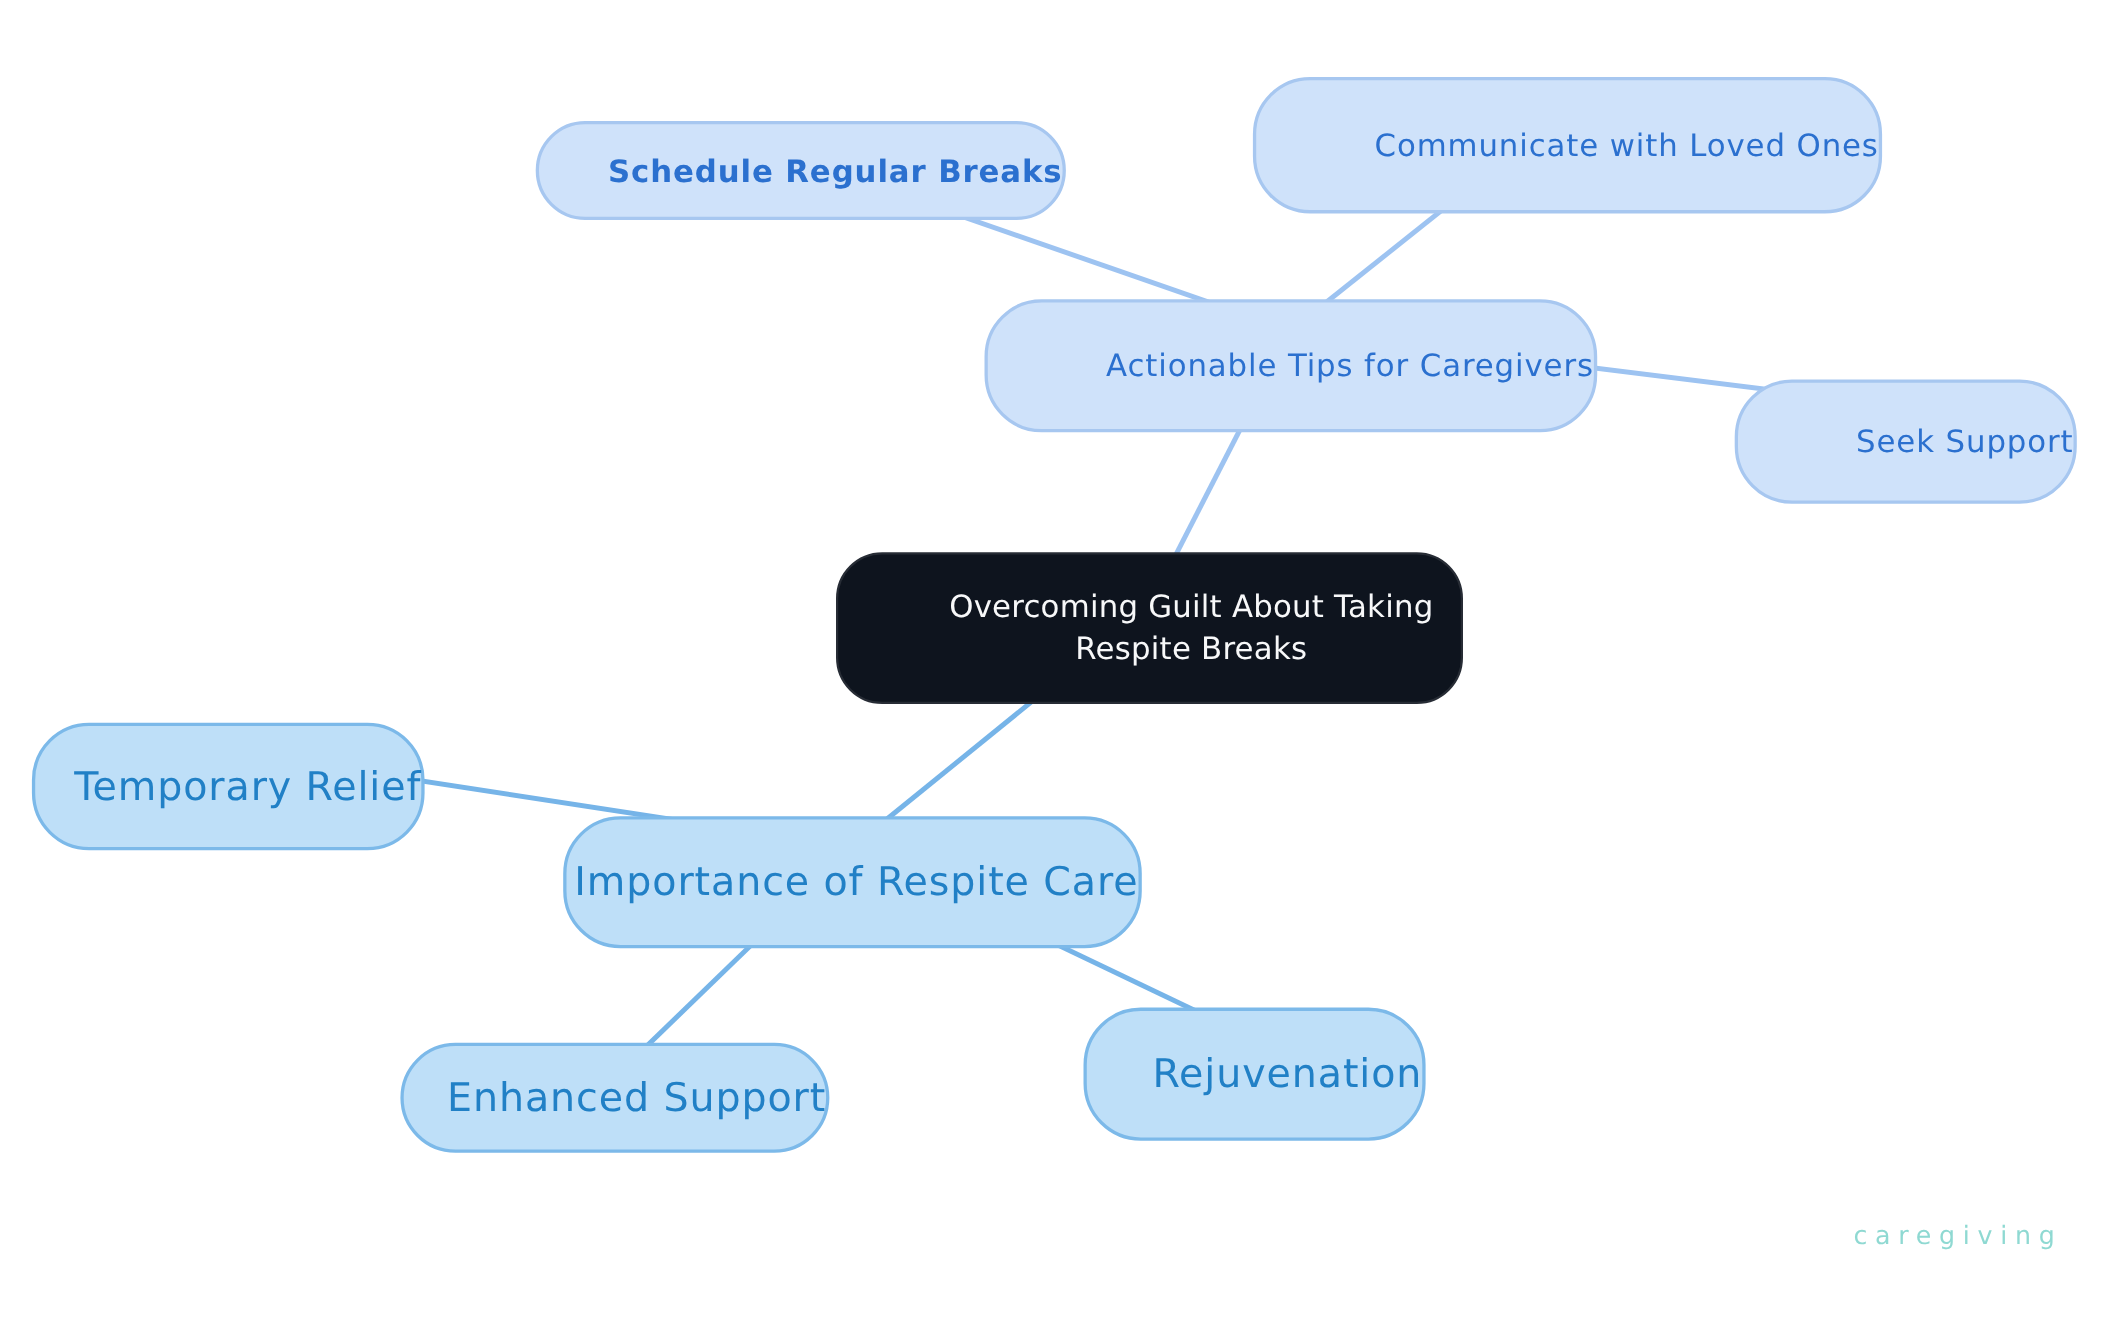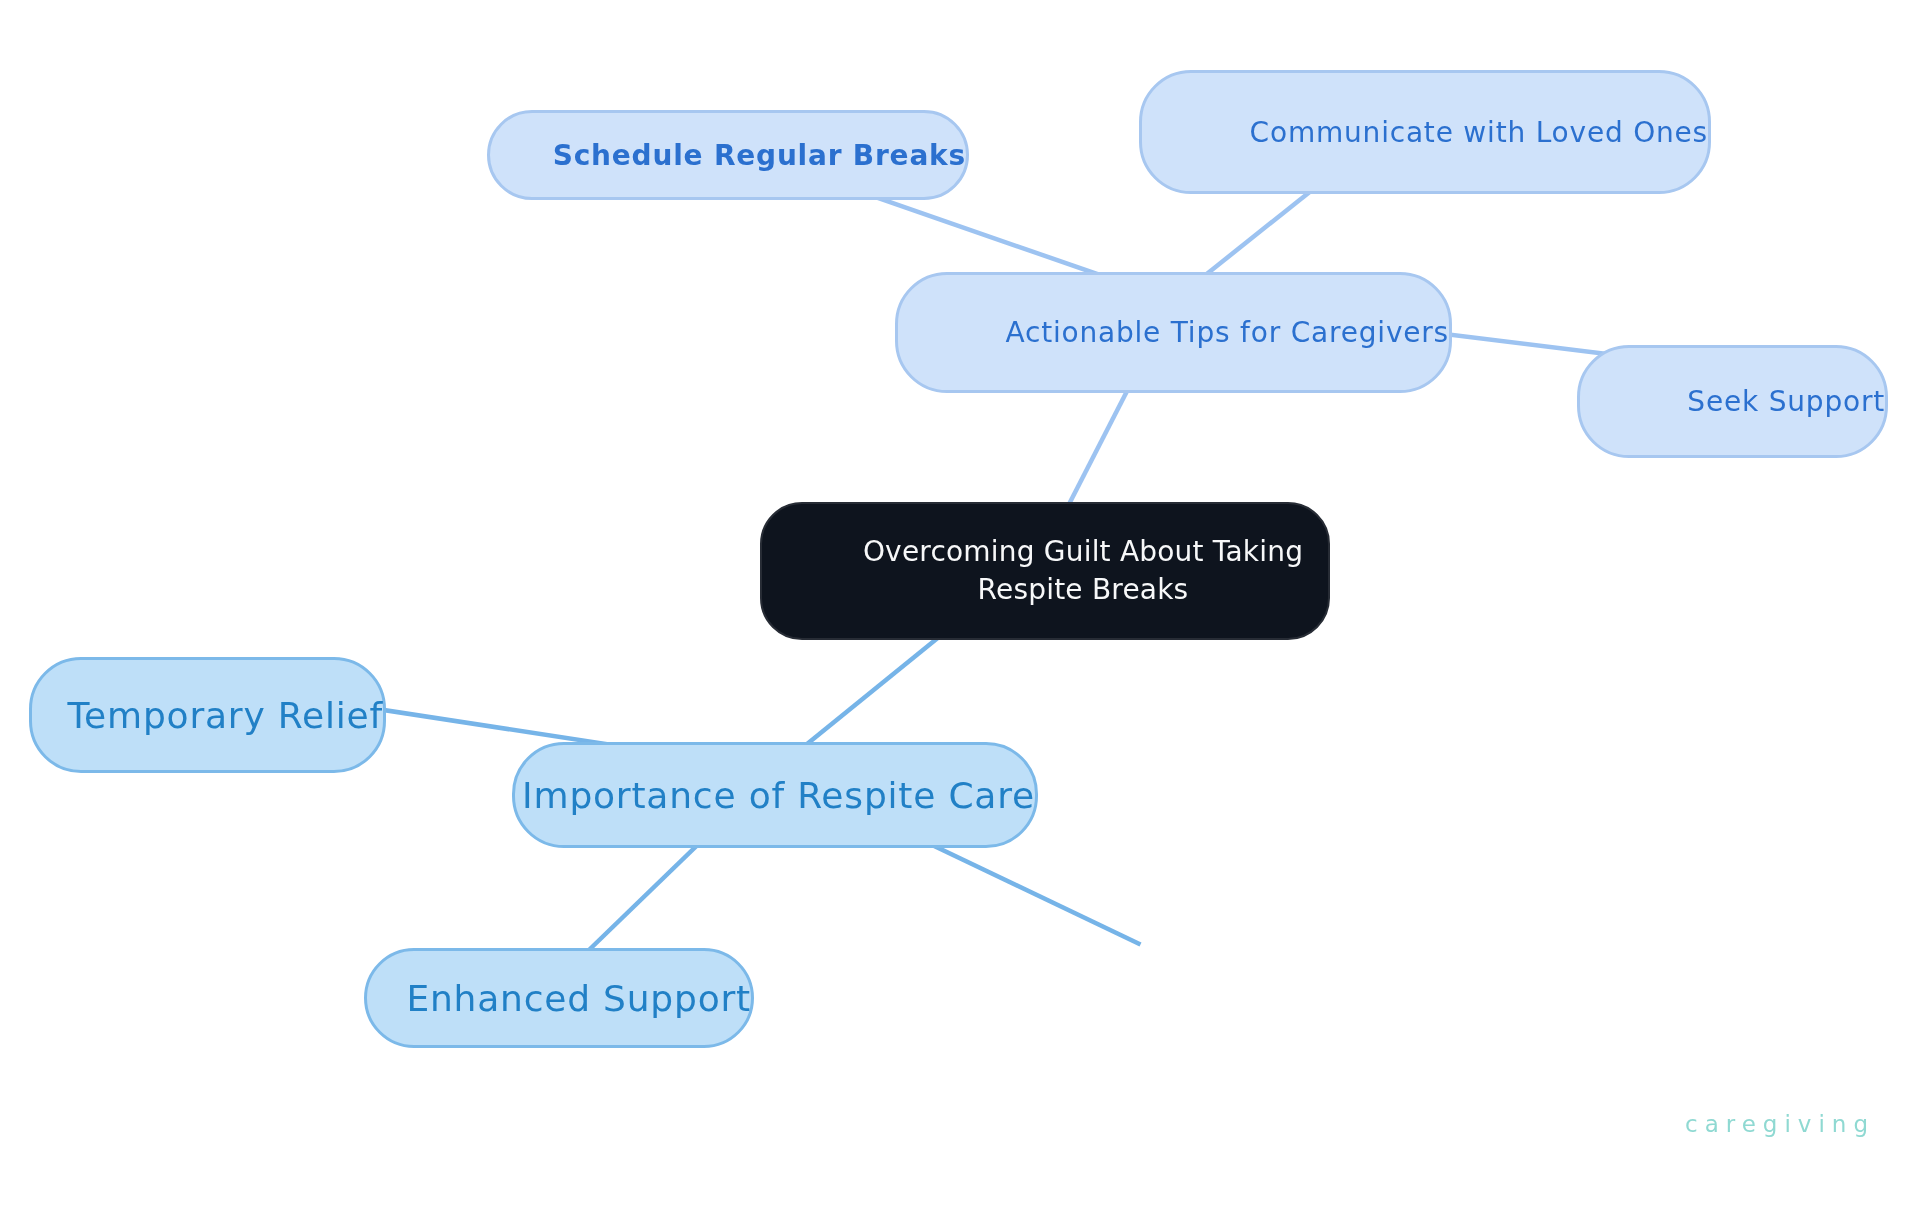--- a/index.html
+++ b/index.html
@@ -121,30 +121,33 @@
   </div>
 
   <div class="node node-top" style="left:1139px; top:38px; width:572px; height:124px;">
     <span class="node-label">Communicate with Loved Ones</span>
   </div>
 
   <div class="node node-top" style="left:1577px; top:313px; width:311px; height:113px;">
     <span class="node-label">Seek Support</span>
   </div>
 
-  <div class="node node-bottom" style="left:512px; top:710px; width:526px; height:106px;">
+  <div class="node node-bottom" style="left:512px; top:710px; width:526px; height:120px;">
     <span class="node-label">Importance of Respite Care</span>
   </div>
 
   <div class="node node-bottom" style="left:29px; top:625px; width:357px; height:116px;">
     <span class="node-label">Temporary Relief</span>
   </div>
 
   <div class="node node-bottom" style="left:364px; top:916px; width:390px; height:100px;">
     <span class="node-label">Enhanced Support</span>
   </div>
 
+  <div class="node node-bottom" style="left:985px; top:884px; width:311px; height:121px;">
+    <span class="node-label">Rejuvenation</span>
+  </div>
 
   <div class="logo">
     <div class="logo-subtitle">caregiving</div>
   </div>
 
 </div>
 
 </body></html>

